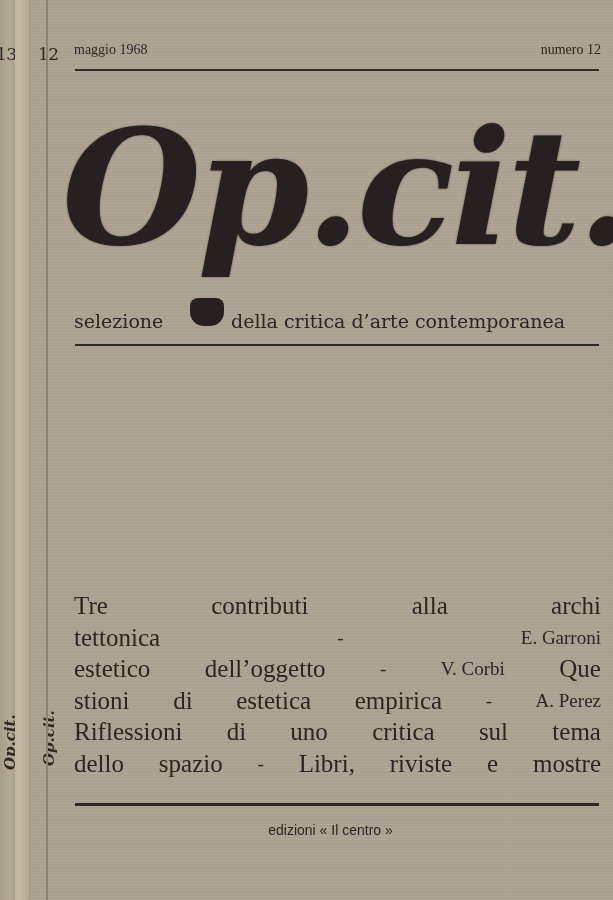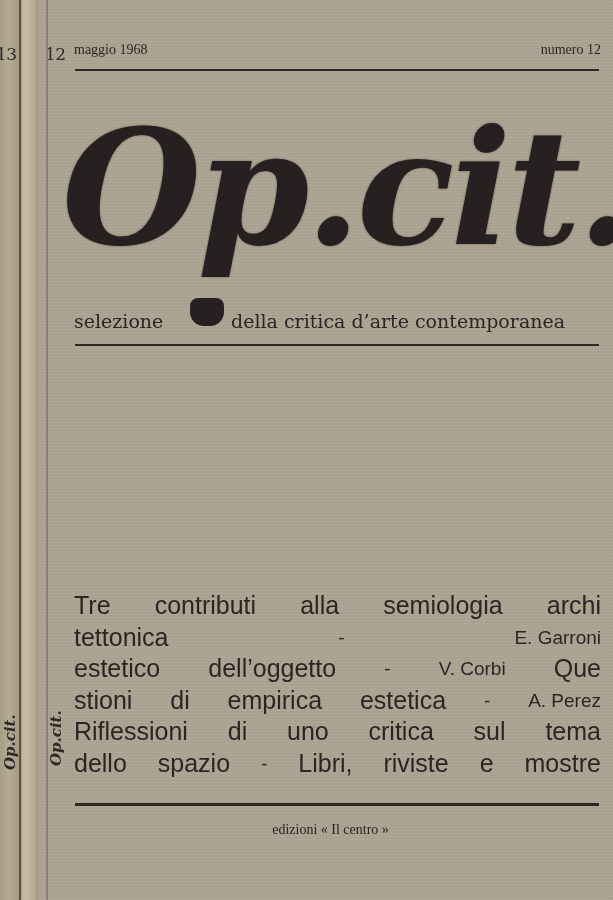--- a/index.html
+++ b/index.html
@@ -34,21 +34,21 @@
     }
     .spine-divider {
       position: absolute;
       top: 0;
       left: 19px;
       width: 2px;
       height: 900px;
       background: #5e5242;
     }
     .spine-2 {
-      left: 22px;
+      left: 15px;
       width: 16px;
       background: #bcb097;
       background-image: linear-gradient(90deg, rgba(255,255,255,0.08), rgba(255,255,255,0.12) 30%, rgba(0,0,0,0.04) 80%, rgba(0,0,0,0.14));
     }
     .spine-edge {
       position: absolute;
       top: 0;
       left: 46px;
       width: 2px;
       height: 900px;
@@ -144,21 +144,21 @@
       white-space: nowrap;
     }
     .subtitle .left { position: absolute; left: 0; top: 0; }
     .subtitle .right { position: absolute; left: 157px; top: 0; }
 
     .contents {
       position: absolute;
       left: 26px;
       top: 590px;
       width: 527px;
-      font-family: Liberation Sans, sans-serif;
+      font-family: Liberation Serif, serif;
       font-size: 25px;
       line-height: 31.5px;
       color: #2b2624;
     }
     .contents .line {
       display: flex;
       justify-content: space-between;
       white-space: nowrap;
     }
     .contents .author {
@@ -167,21 +167,21 @@
     .contents .dash {
       font-size: 19px;
     }
 
     .publisher {
       position: absolute;
       top: 822px;
       left: 0;
       width: 565px;
       text-align: center;
-      font-family: Liberation Serif, serif;
+      font-family: Liberation Sans, sans-serif;
       font-size: 14px;
       color: #2b2624;
     }
   </style>
 </head>
 <body>
 
 <div class="scan">
 
   <div class="spine spine-1">
@@ -210,40 +210,39 @@
       <span class="left">selezione</span>
       <span class="right">della critica d’arte contemporanea</span>
     </div>
     <div class="rule rule-sub"></div>
 
     <div class="contents">
       <div class="line">
         <span>Tre</span>
         <span>contributi</span>
         <span>alla</span>
-        <span>semiologia</span>
         <span>archi</span>
       </div>
       <div class="line">
         <span>tettonica</span>
         <span class="dash">-</span>
         <span class="author">E. Garroni</span>
       </div>
       <div class="line">
         <span>estetico</span>
         <span>dell’oggetto</span>
         <span class="dash">-</span>
         <span class="author">V. Corbi</span>
         <span>Que</span>
       </div>
       <div class="line">
         <span>stioni</span>
         <span>di</span>
+        <span>estetica</span>
         <span>empirica</span>
-        <span>estetica</span>
         <span class="dash">-</span>
         <span class="author">A. Perez</span>
       </div>
       <div class="line">
         <span>Riflessioni</span>
         <span>di</span>
         <span>uno</span>
         <span>critica</span>
         <span>sul</span>
         <span>tema</span>

